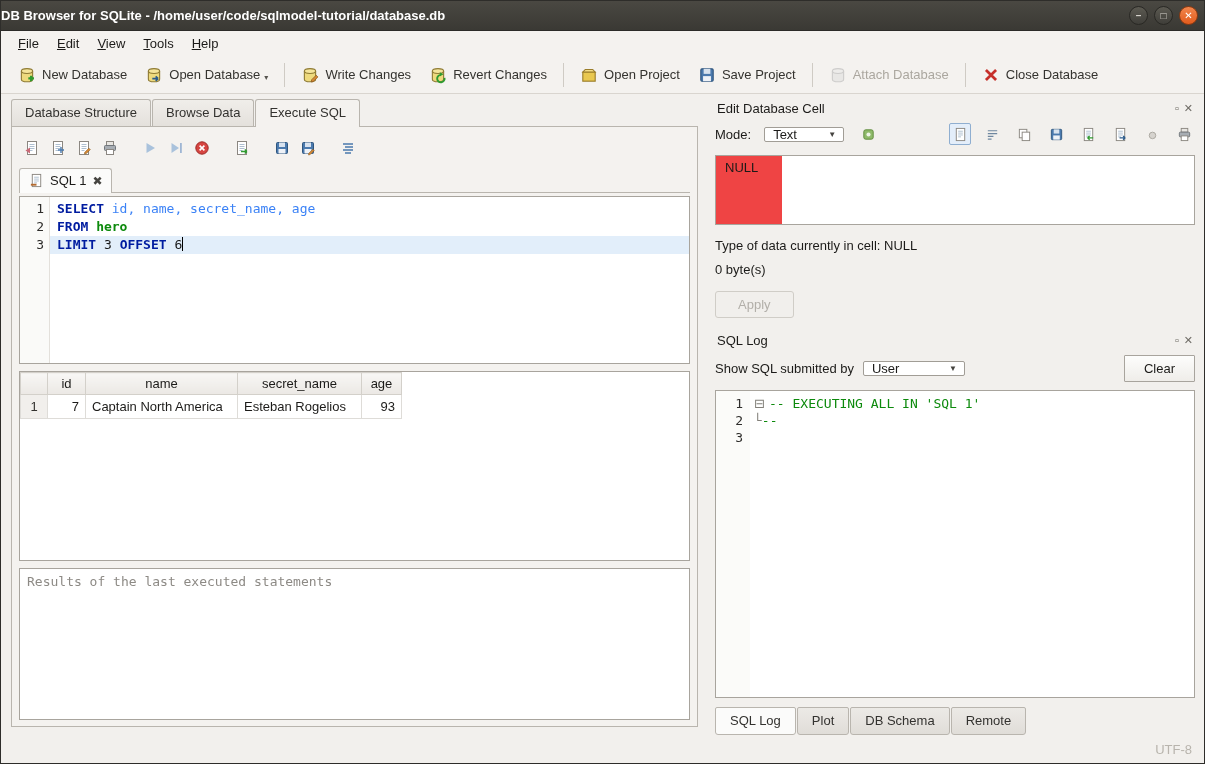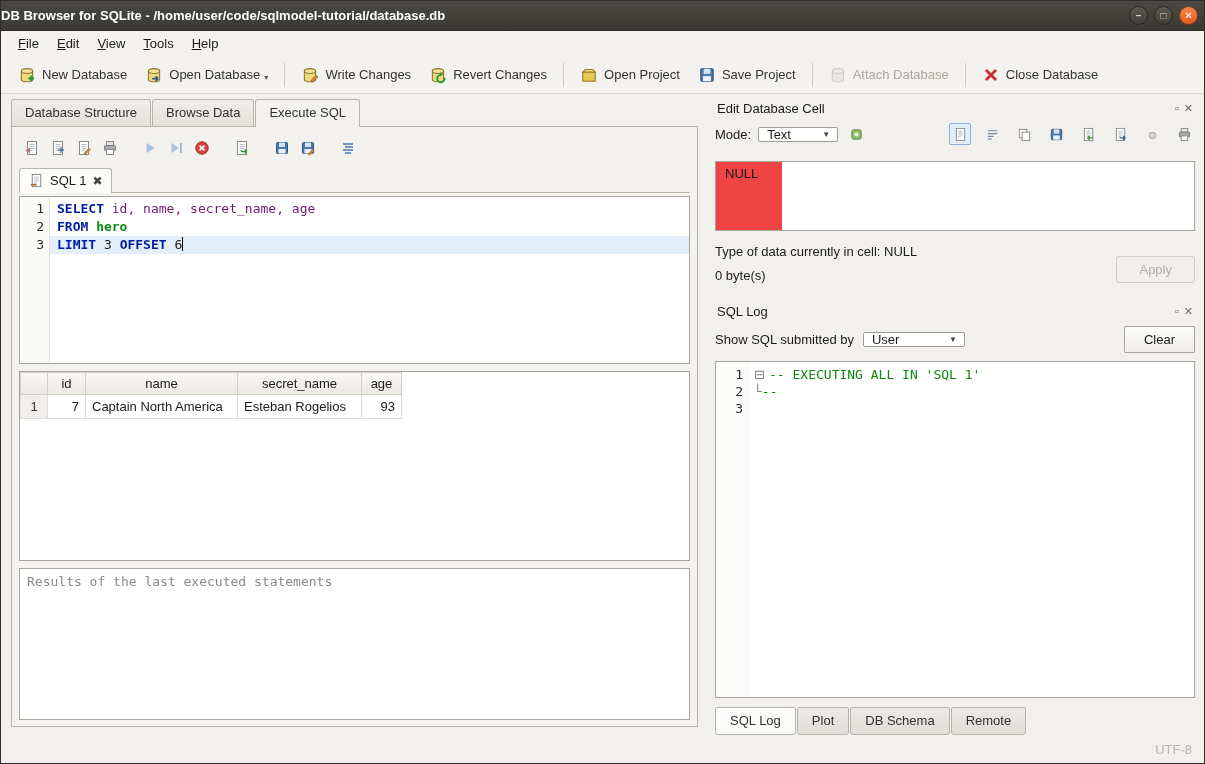--- a/index.html
+++ b/index.html
@@ -65,53 +65,53 @@
   .stab-close { color:#454440; font-weight:bold; font-size:12px; }
 
   
   .editor { height:168px; flex:0 0 168px; margin-top:3px; background:#fff; border:1px solid #a8a49d; display:flex; font:13px/18px "DejaVu Sans Mono",monospace; margin-bottom:7px; }
   .gutter { width:30px; flex:0 0 30px; background:#fafaf8; border-right:1px solid #e3e0db; text-align:right; padding:3px 5px 0 0; color:#2e2d2b; }
   .gutter div { height:18px; }
   .code-col { flex:1; padding-top:3px; }
   .code-line { height:18px; padding-left:7px; white-space:pre; }
   .code-line.current { background:#e2eefa; }
   .tok-kw { color:#001ca0; font-weight:bold; }
-  .tok-id { color:#701a75; }
+  .tok-id { color:#3b82f6; }
   .tok-num { color:#1a1a1a; }
   .tok-tbl { color:#0d8a0d; font-weight:bold; }
   .caret { display:inline-block; width:1px; height:14px; background:#000; vertical-align:-2px; }
 
   
   .results { height:190px; flex:0 0 190px; background:#fff; border:1px solid #a8a49d; margin-bottom:7px; overflow:hidden; }
   table.grid { border-collapse:collapse; table-layout:fixed; }
   table.grid th { background:linear-gradient(#f8f7f5,#ebe8e4); border:1px solid #d3d0ca; font-weight:normal; padding:2px 6px; height:22px; text-align:center; }
   table.grid td { border:1px solid #dedcd8; padding:2px 6px; height:24px; }
   td.rownum, th.rownum { background:#f1efec; text-align:center; color:#33322f; }
   .num-cell { text-align:right; }
 
   
   .message-box { flex:1; background:#fff; border:1px solid #a8a49d; color:#8d8a85; font:13px "DejaVu Sans Mono",monospace; padding:5px 7px; }
 
   
   .dock-header { display:flex; align-items:center; padding:5px 2px 4px; }
   .dock-icons { margin-left:auto; display:flex; gap:5px; color:#6e6b65; font-size:11px; line-height:1; }
 
-  .mode-row { display:flex; align-items:center; gap:7px; padding:3px 0 16px; }
+  .mode-row { display:flex; align-items:center; gap:13px; padding:3px 0 10px; }
   .combo { display:flex; align-items:center; background:#fff; border:1px solid #a19d96; border-radius:2px; padding:2px 3px 2px 8px; height:15px; }
   .combo .arrow { margin-left:auto; width:16px; text-align:center; font-size:8px; color:#45433f; }
   .combo-mode { width:80px; }
   .combo-user { width:102px; }
   .mode-icons { margin-left:auto; display:flex; align-items:center; gap:10px; }
   .micon { width:22px; height:22px; display:flex; align-items:center; justify-content:center; border-radius:2px; }
   .micon.selected { border:1px solid #8faed0; background:#e4eefa; }
 
   .cell-editor { height:70px; flex:0 0 70px; border:1px solid #a8a49d; background:#fff; display:flex; margin-bottom:10px; }
   .cell-gutter { width:66px; flex:0 0 66px; background:#ef4444; padding:4px 0 0 9px; color:#1b1a18; }
 
-  .type-row { display:flex; align-items:center; padding:0 0 10px; }
+  .type-row { display:flex; align-items:flex-start; padding:0 0 10px;flex-direction:column; }
   .type-texts { flex:1; }
   .type-texts div { padding:3px 0 6px; }
   .apply-btn { background:#f1efec; border:1px solid #d0cdc7; color:#b2afa9; padding:5px 22px; border-radius:3px;margin-top:8px; }
 
   .filter-row { display:flex; align-items:center; gap:9px; padding:3px 0 8px; }
   .clear-btn { margin-left:auto; background:linear-gradient(#fdfdfc,#efede9); border:1px solid #a8a49d; border-radius:1px; padding:5px 19px; color:#1c1b19; }
 
   .log-box { flex:1; border:1px solid #a8a49d; background:#fff; display:flex; font:13px/17px "DejaVu Sans Mono",monospace; min-height:0; margin-bottom:9px; }
   .log-gutter { width:34px; flex:0 0 34px; text-align:right; padding:4px 7px 0 0; color:#2e2d2b; background:#fbfbf9; }
   .log-gutter div { height:17px; }

